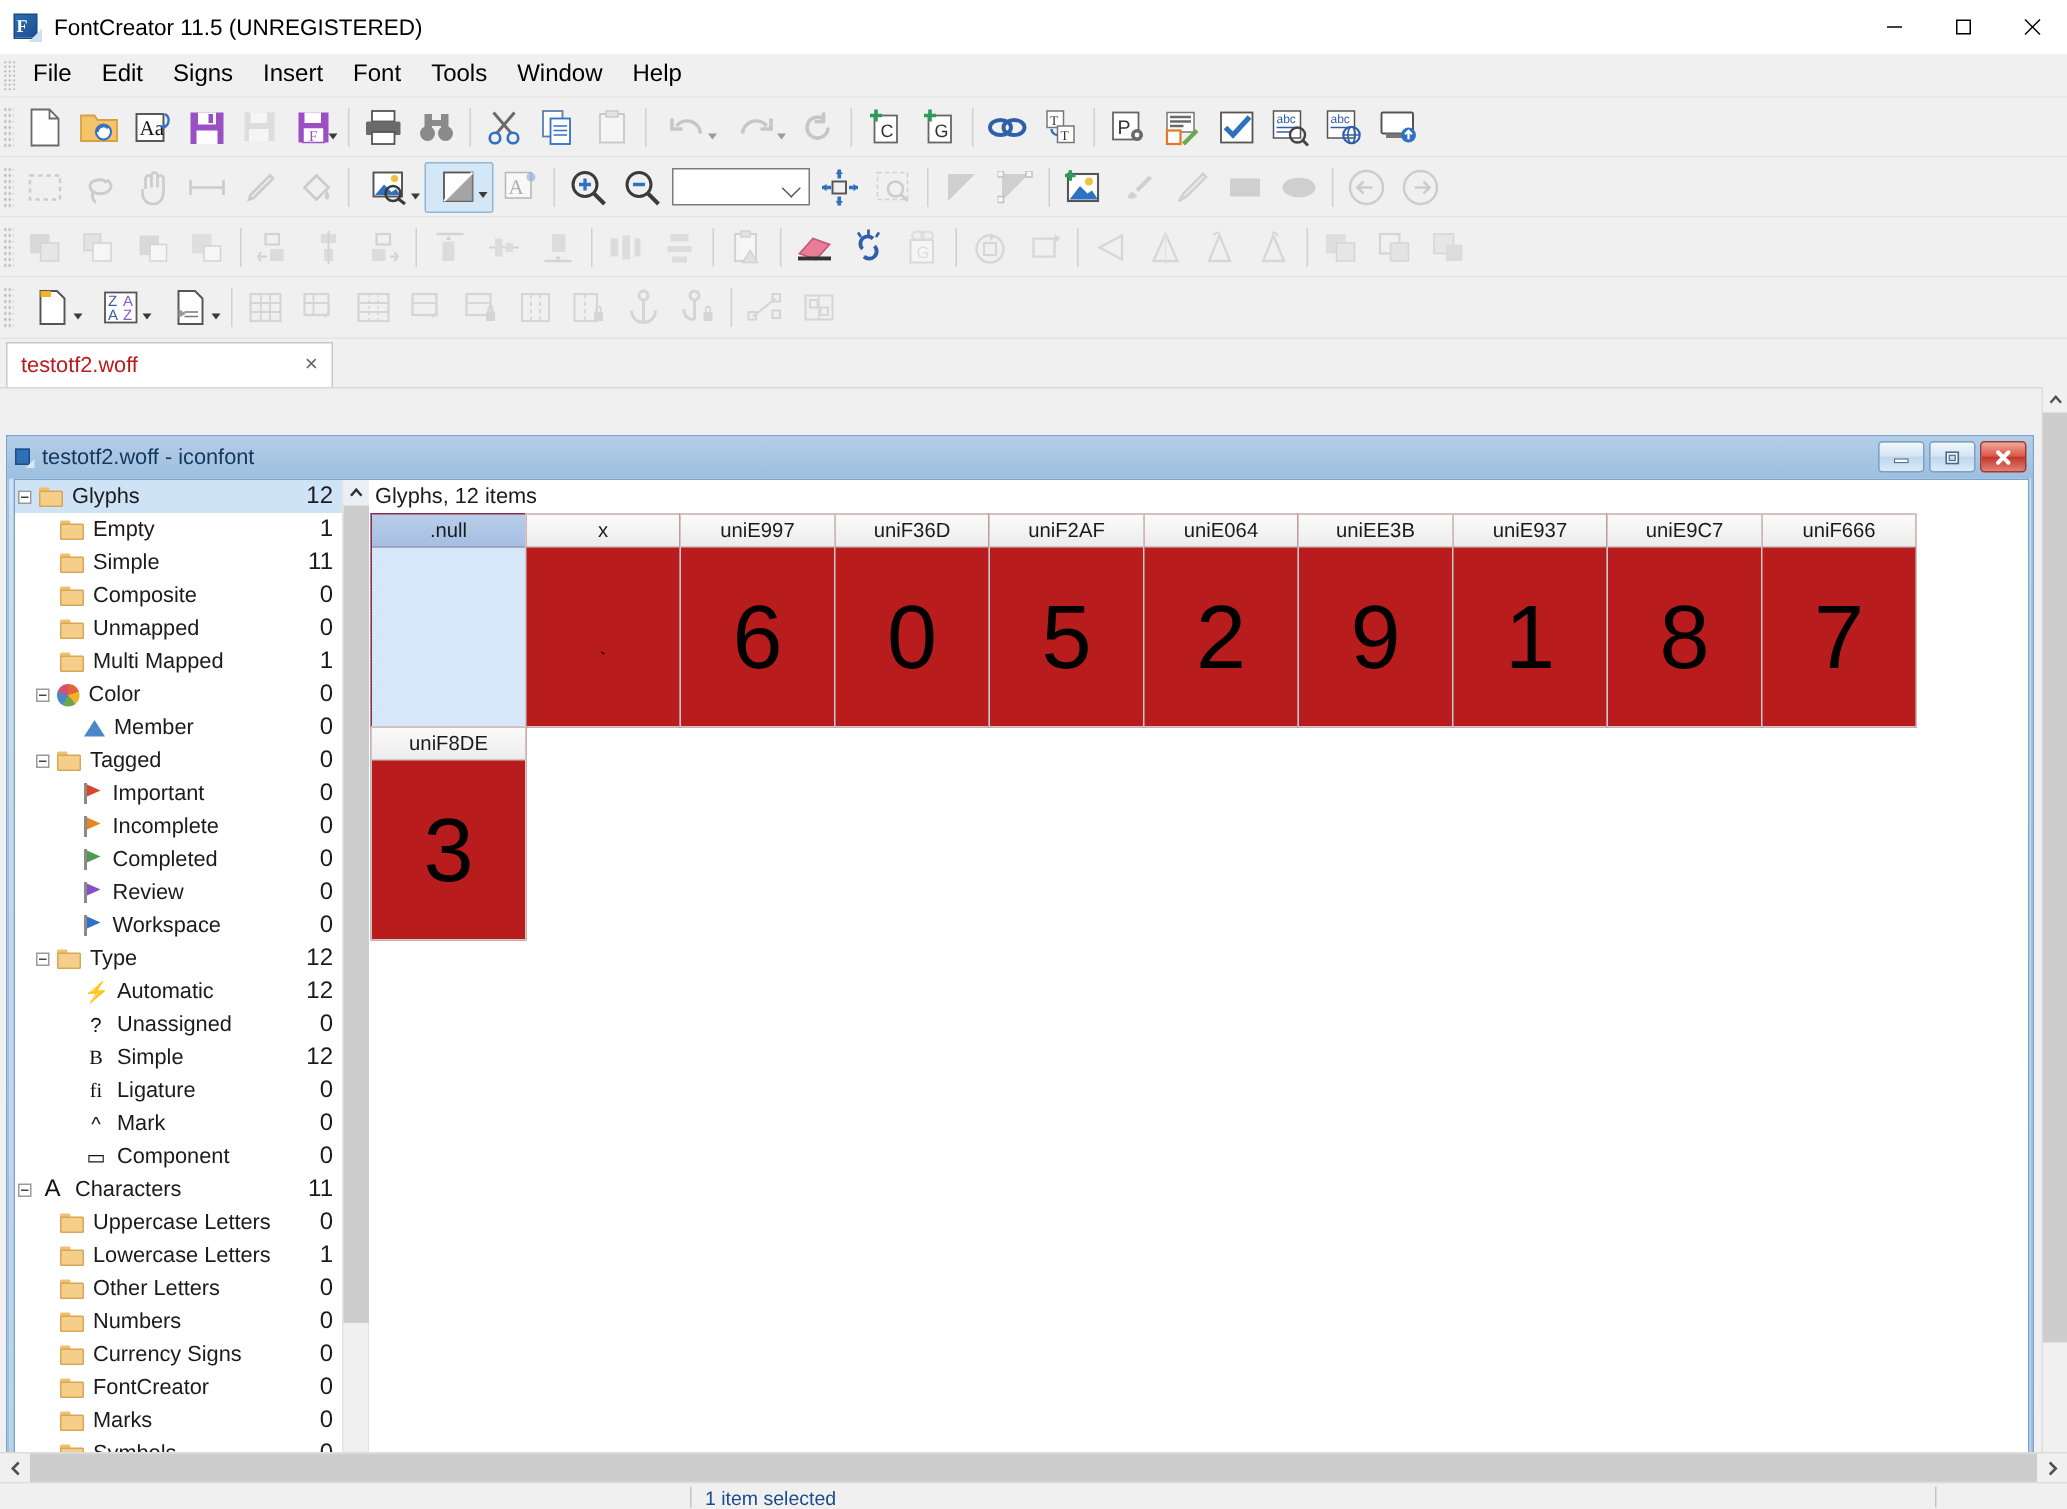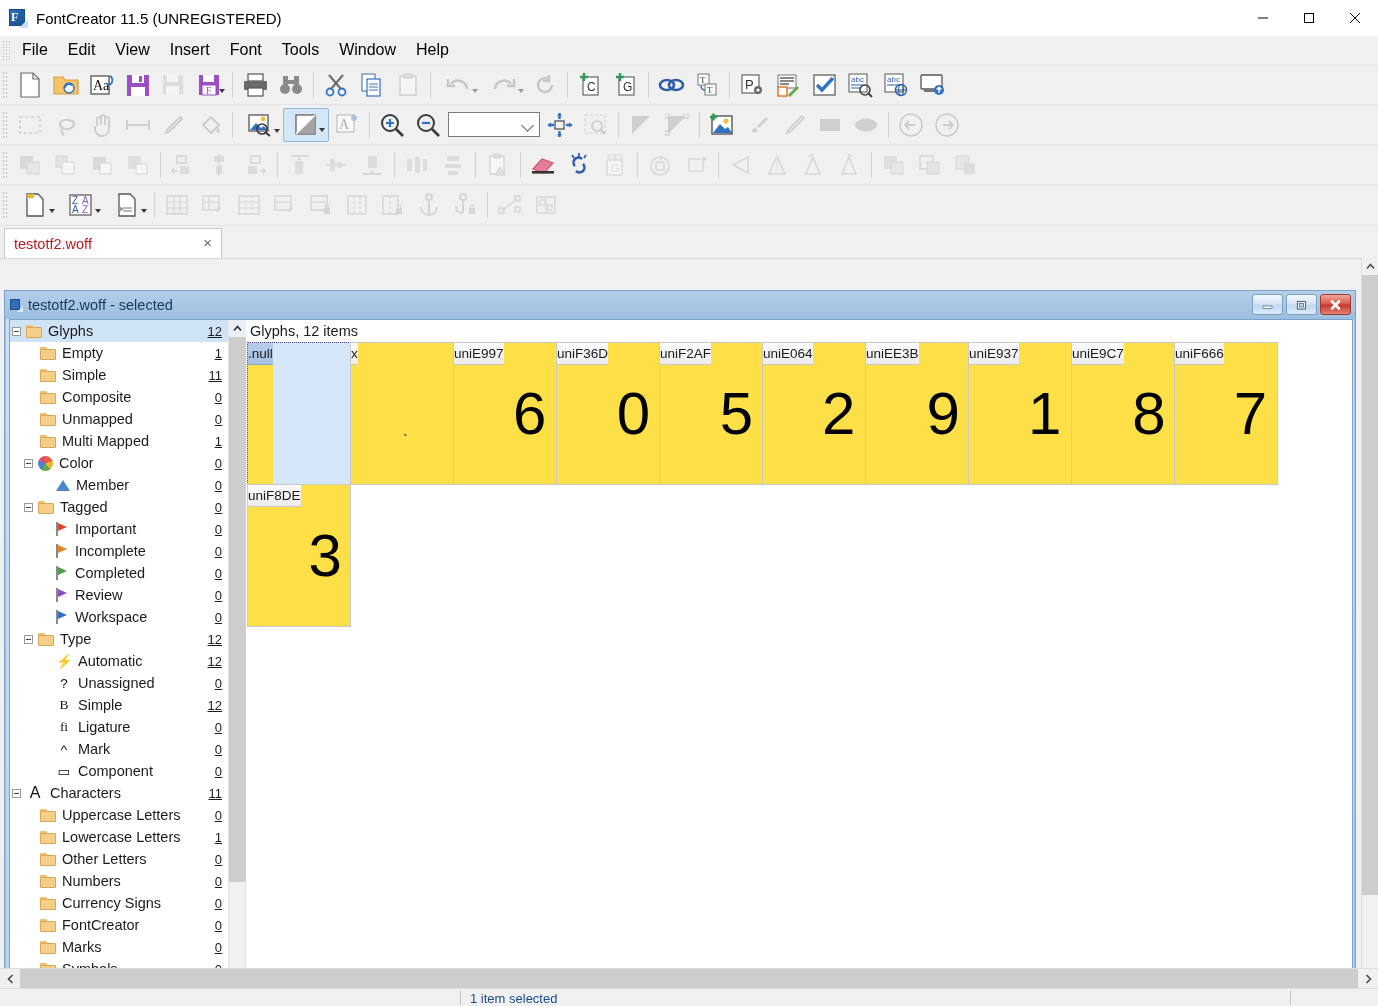--- a/index.html
+++ b/index.html
@@ -236,21 +236,21 @@
   .folder .tabtop {
     position: absolute; left: 0; top: 0; width: 7px; height: 3px;
     background: #f0c070; border-radius: 1px 1px 0 0;
   }
   .folder .fbody {
     position: absolute; left: 0; top: 2px; width: 16px; height: 11px;
     background: #f5cf8a; border: 1px solid #d8a755; border-radius: 1px;
   }
   .t-label { padding-left: 6px; }
   .t-count {
-    position: absolute; right: 6px; font-size: 13px; color: #1b1b1b; text-decoration: underline;
+    position: absolute; right: 6px; font-size: 16px; color: #1b1b1b;
   }
   .pie {
     width: 15px; height: 15px; border-radius: 50%; flex: none;
     background: conic-gradient(#e8623c 0deg 70deg, #f0b429 70deg 140deg,
                                #6aa84f 140deg 210deg, #4a86c8 210deg 290deg,
                                #d94f6e 290deg 360deg);
   }
   .tri-blue {
     width: 0; height: 0; flex: none;
     border-left: 7px solid transparent; border-right: 7px solid transparent;
@@ -298,21 +298,21 @@
     display: flex; align-items: center; padding-left: 4px;
     background: #ffffff;
   }
   .glyph-grid {
     display: flex; flex-wrap: wrap;
     padding-left: 1px;
   }
   .glyph-cell {
     width: 104px; height: 143px; position: relative;
     border: 1px solid #c9c9c9; margin-right: -1px; margin-bottom: -1px;
-    background: #fde047; display: flex; flex-direction: row;
+    background: #b91c1c; display: flex; flex-direction: column;
   }
   .glyph-cell .cell-head {
     height: 22px; flex: none;
     background: linear-gradient(180deg,#fbfbfb 0%,#ececec 100%);
     border-bottom: 1px solid #c9c9c9;
     display: flex; align-items: center; justify-content: center;
     font-size: 13.5px; color: #1b1b1b;
   }
   .glyph-cell .cell-body {
     flex: 1; display: flex; align-items: center; justify-content: center;
@@ -396,21 +396,21 @@
             <line x1="11" y1="1" x2="1" y2="11" stroke="#000" stroke-width="1"></line>
           </svg>
       </div>
     </div>
   </div>
 
   <div class="menubar">
     <div class="grip"></div>
     <div class="menu-item">File</div>
     <div class="menu-item">Edit</div>
-    <div class="menu-item">View</div>
+    <div class="menu-item">Signs</div>
     <div class="menu-item">Insert</div>
     <div class="menu-item">Font</div>
     <div class="menu-item">Tools</div>
     <div class="menu-item">Window</div>
     <div class="menu-item">Help</div>
   </div>
 
   <div class="toolbar" id="toolbar1">
     <div class="tgrip"></div>
 
@@ -1093,21 +1093,21 @@
         </svg>
     </div>
   </div>
 
   <div class="mdi">
     <div class="mdi-titlebar">
       <div class="mdi-ico">
         <div class="s1"></div>
           <div class="s2"></div>
       </div>
-      <div class="mdi-title">testotf2.woff - selected</div>
+      <div class="mdi-title">testotf2.woff - iconfont</div>
       <div class="mdi-ctrls">
         <div class="mdi-btn">
           <svg width="13" height="10" viewBox="0 0 13 10">
               <rect x="2" y="6" width="9" height="2.4" fill="#fff" stroke="#4a6a8a" stroke-width="0.7"></rect>
             </svg>
         </div>
         <div class="mdi-btn">
           <svg width="13" height="12" viewBox="0 0 13 12">
               <rect x="2.5" y="2.5" width="8" height="7.5" fill="#fff" stroke="#4a6a8a" stroke-width="1.1"></rect>
               <rect x="4.5" y="4.5" width="4" height="3.5" fill="#c7dbee" stroke="#4a6a8a" stroke-width="0.8"></rect>

